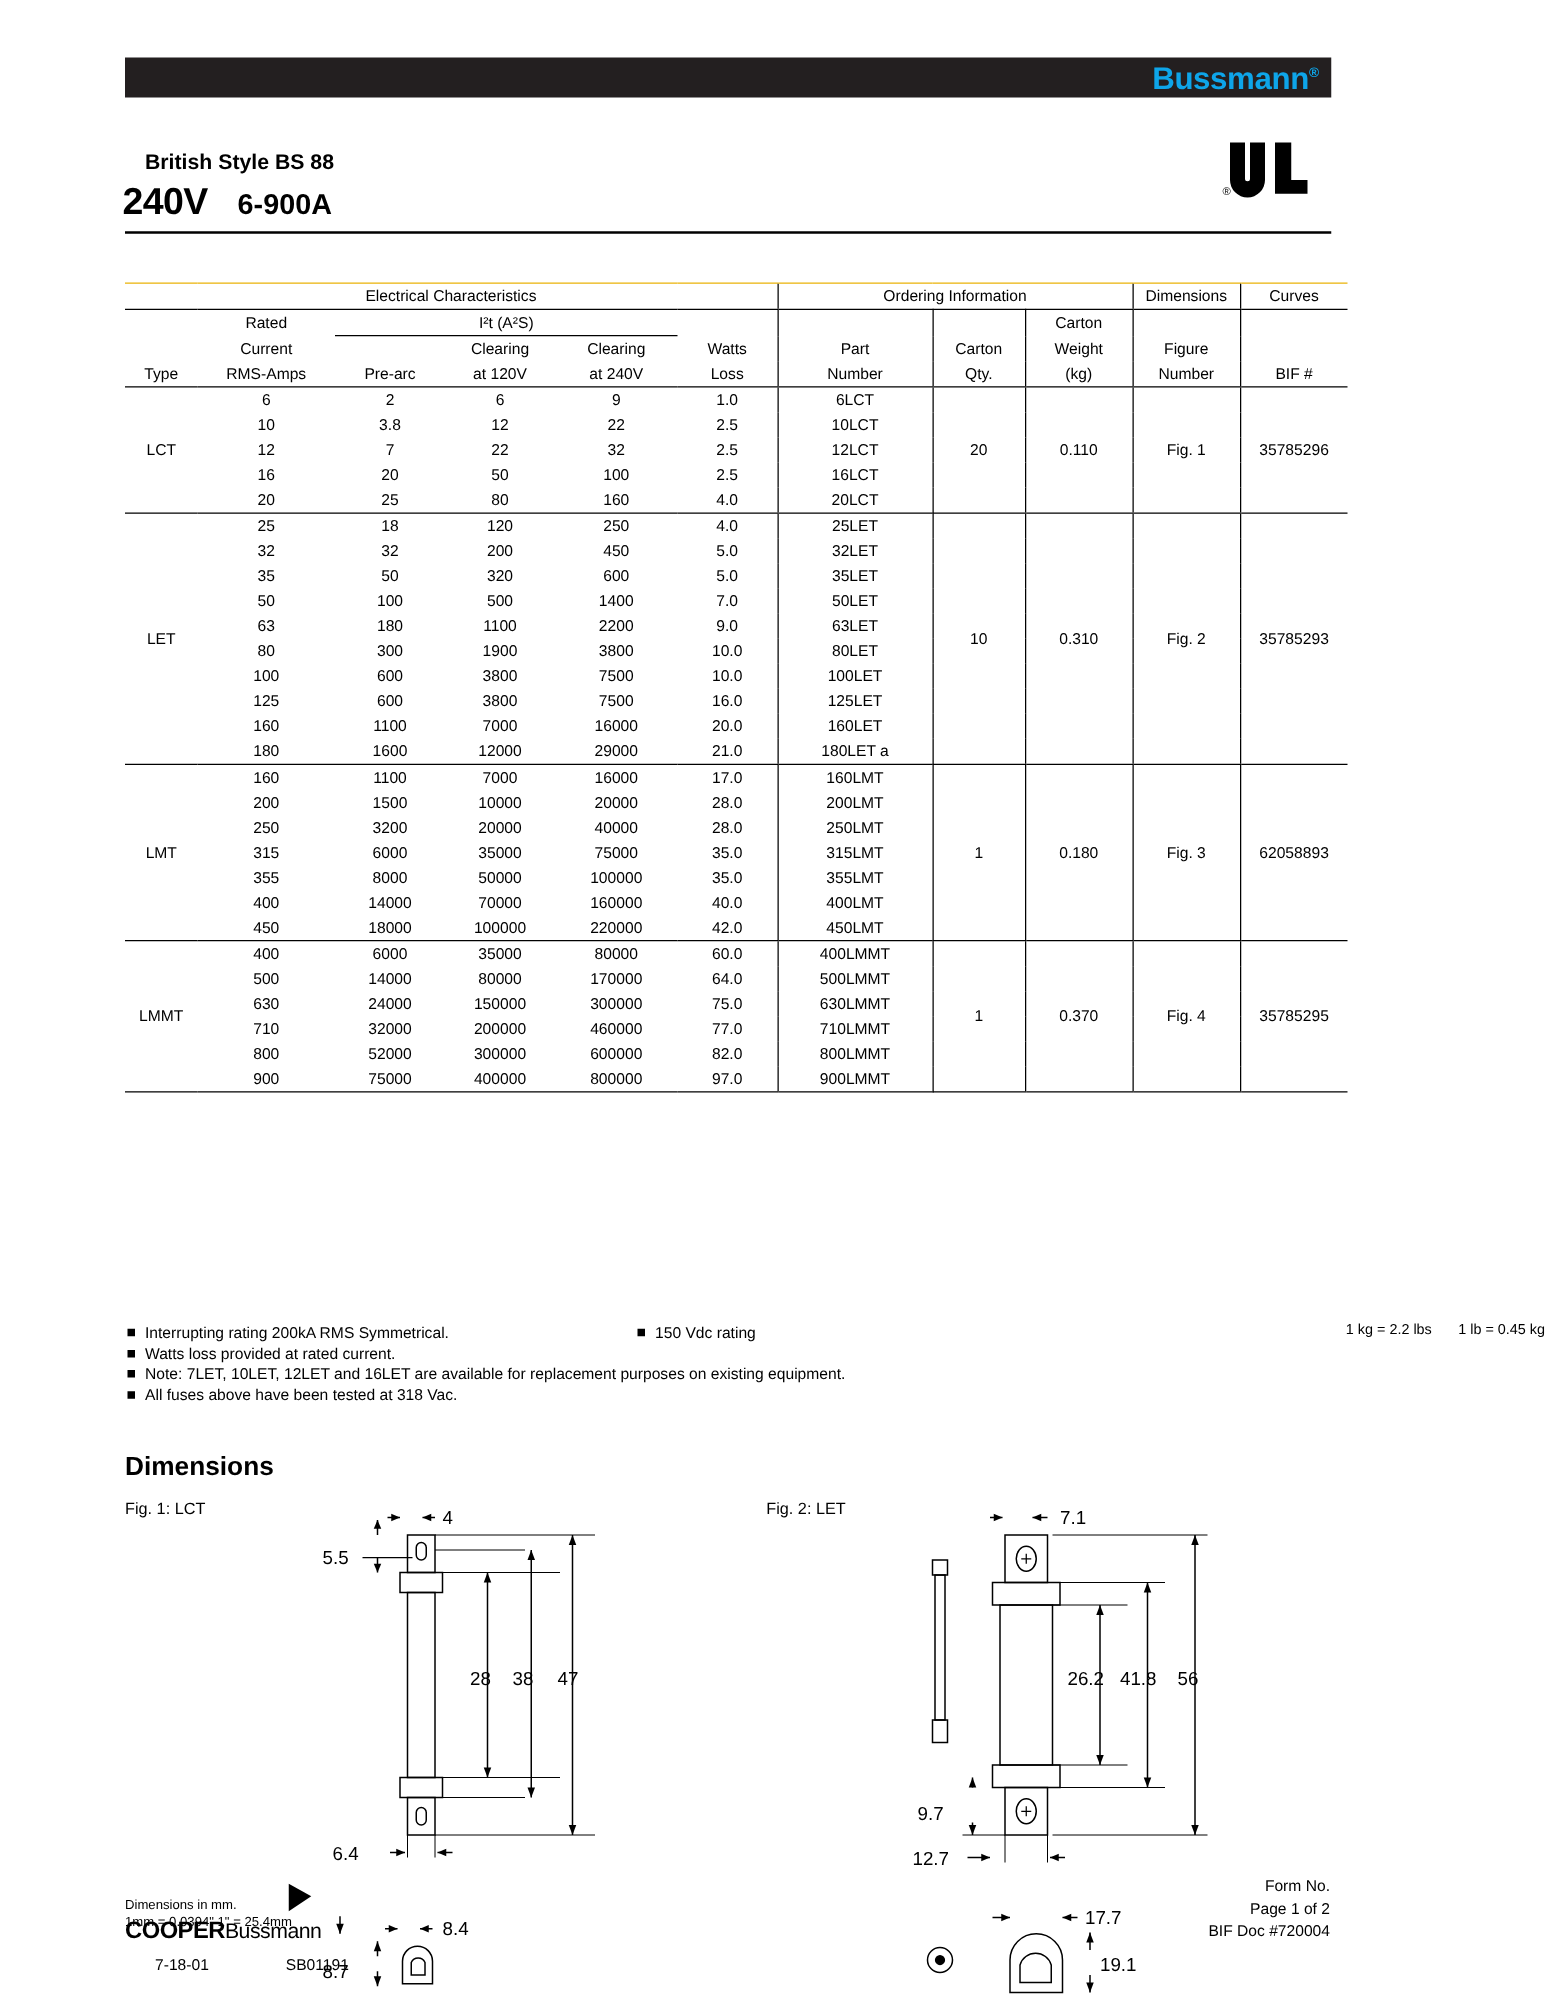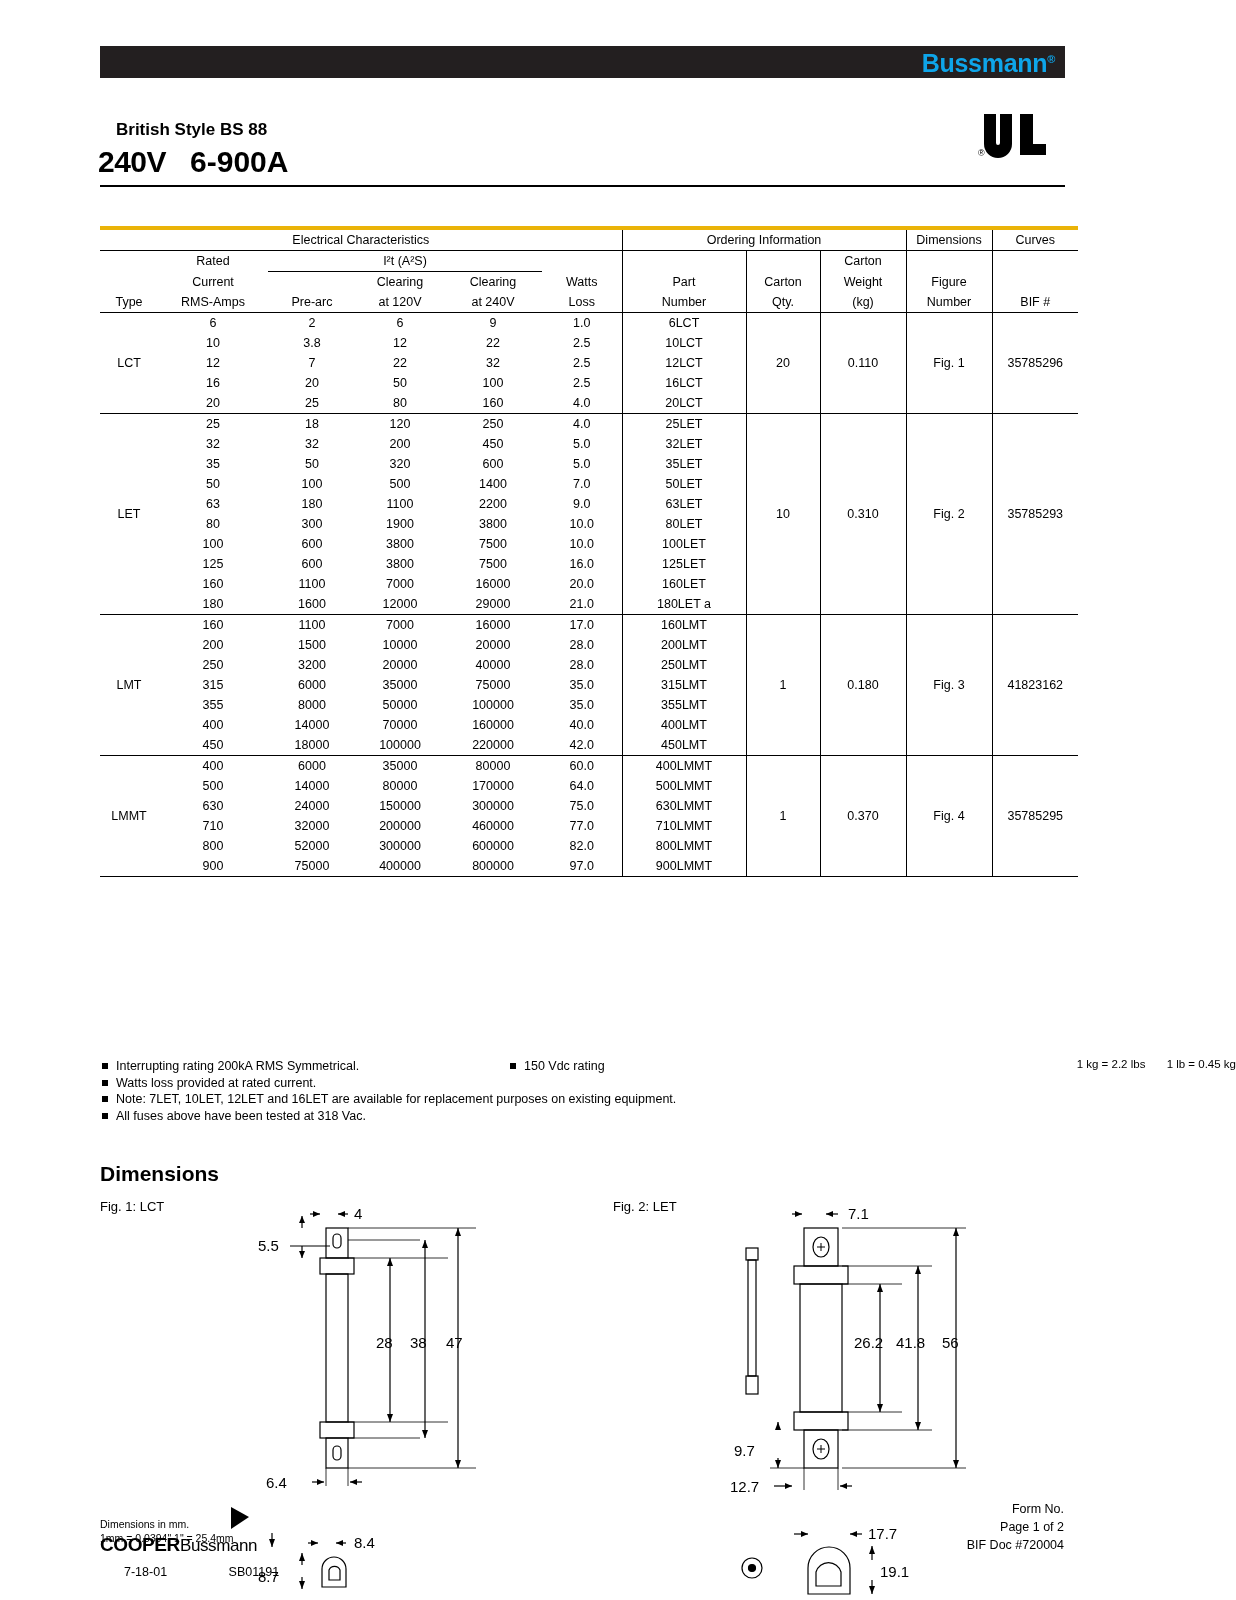--- a/index.html
+++ b/index.html
@@ -57,21 +57,21 @@
   .title-main {
     position: absolute;
     left: 98px;
     top: 145px;
     font-size: 30px;
     font-weight: bold;
     letter-spacing: -0.5px;
   }
   .title-main .amps {
     font-weight: bold;
-    font-size: 30px;
+    font-size: 23px;
     margin-left: 24px;
     letter-spacing: 0px;
   }
   .ul-mark {
     position: absolute;
     left: 978px;
     top: 112px;
     width: 80px;
     height: 56px;
   }
@@ -104,21 +104,21 @@
     table-layout: fixed;
   }
   table.main td, table.main th {
     padding: 0;
     text-align: center;
     font-weight: normal;
     vertical-align: middle;
     line-height: 20px;
     height: 20px;
   }
-  .bt { border-top: 4px solid #eab308; }
+  .bt { border-top: 1px solid #eab308; }
   .bb { border-bottom: 1px solid #000; }
   .bl { border-left: 1px solid #000; }
   .hdr-cell { font-size: 12.5px; line-height: 15px; }
 
   
 
   
   .notes {
     position: absolute;
     left: 100px;
@@ -436,21 +436,21 @@
             <td rowspan="7" class="bb">LMT</td>
             <td class="">160</td>
             <td class="">1100</td>
             <td class="">7000</td>
             <td class="">16000</td>
             <td class="">17.0</td>
             <td class="bl">160LMT</td>
             <td rowspan="7" class="bl bb">1</td>
             <td rowspan="7" class="bl bb">0.180</td>
             <td rowspan="7" class="bl bb">Fig. 3</td>
-            <td rowspan="7" class="bl bb">41823162</td>
+            <td rowspan="7" class="bl bb">62058893</td>
           </tr>
           <tr>
             <td class="">200</td>
             <td class="">1500</td>
             <td class="">10000</td>
             <td class="">20000</td>
             <td class="">28.0</td>
             <td class="bl">200LMT</td>
           </tr>
           <tr>

